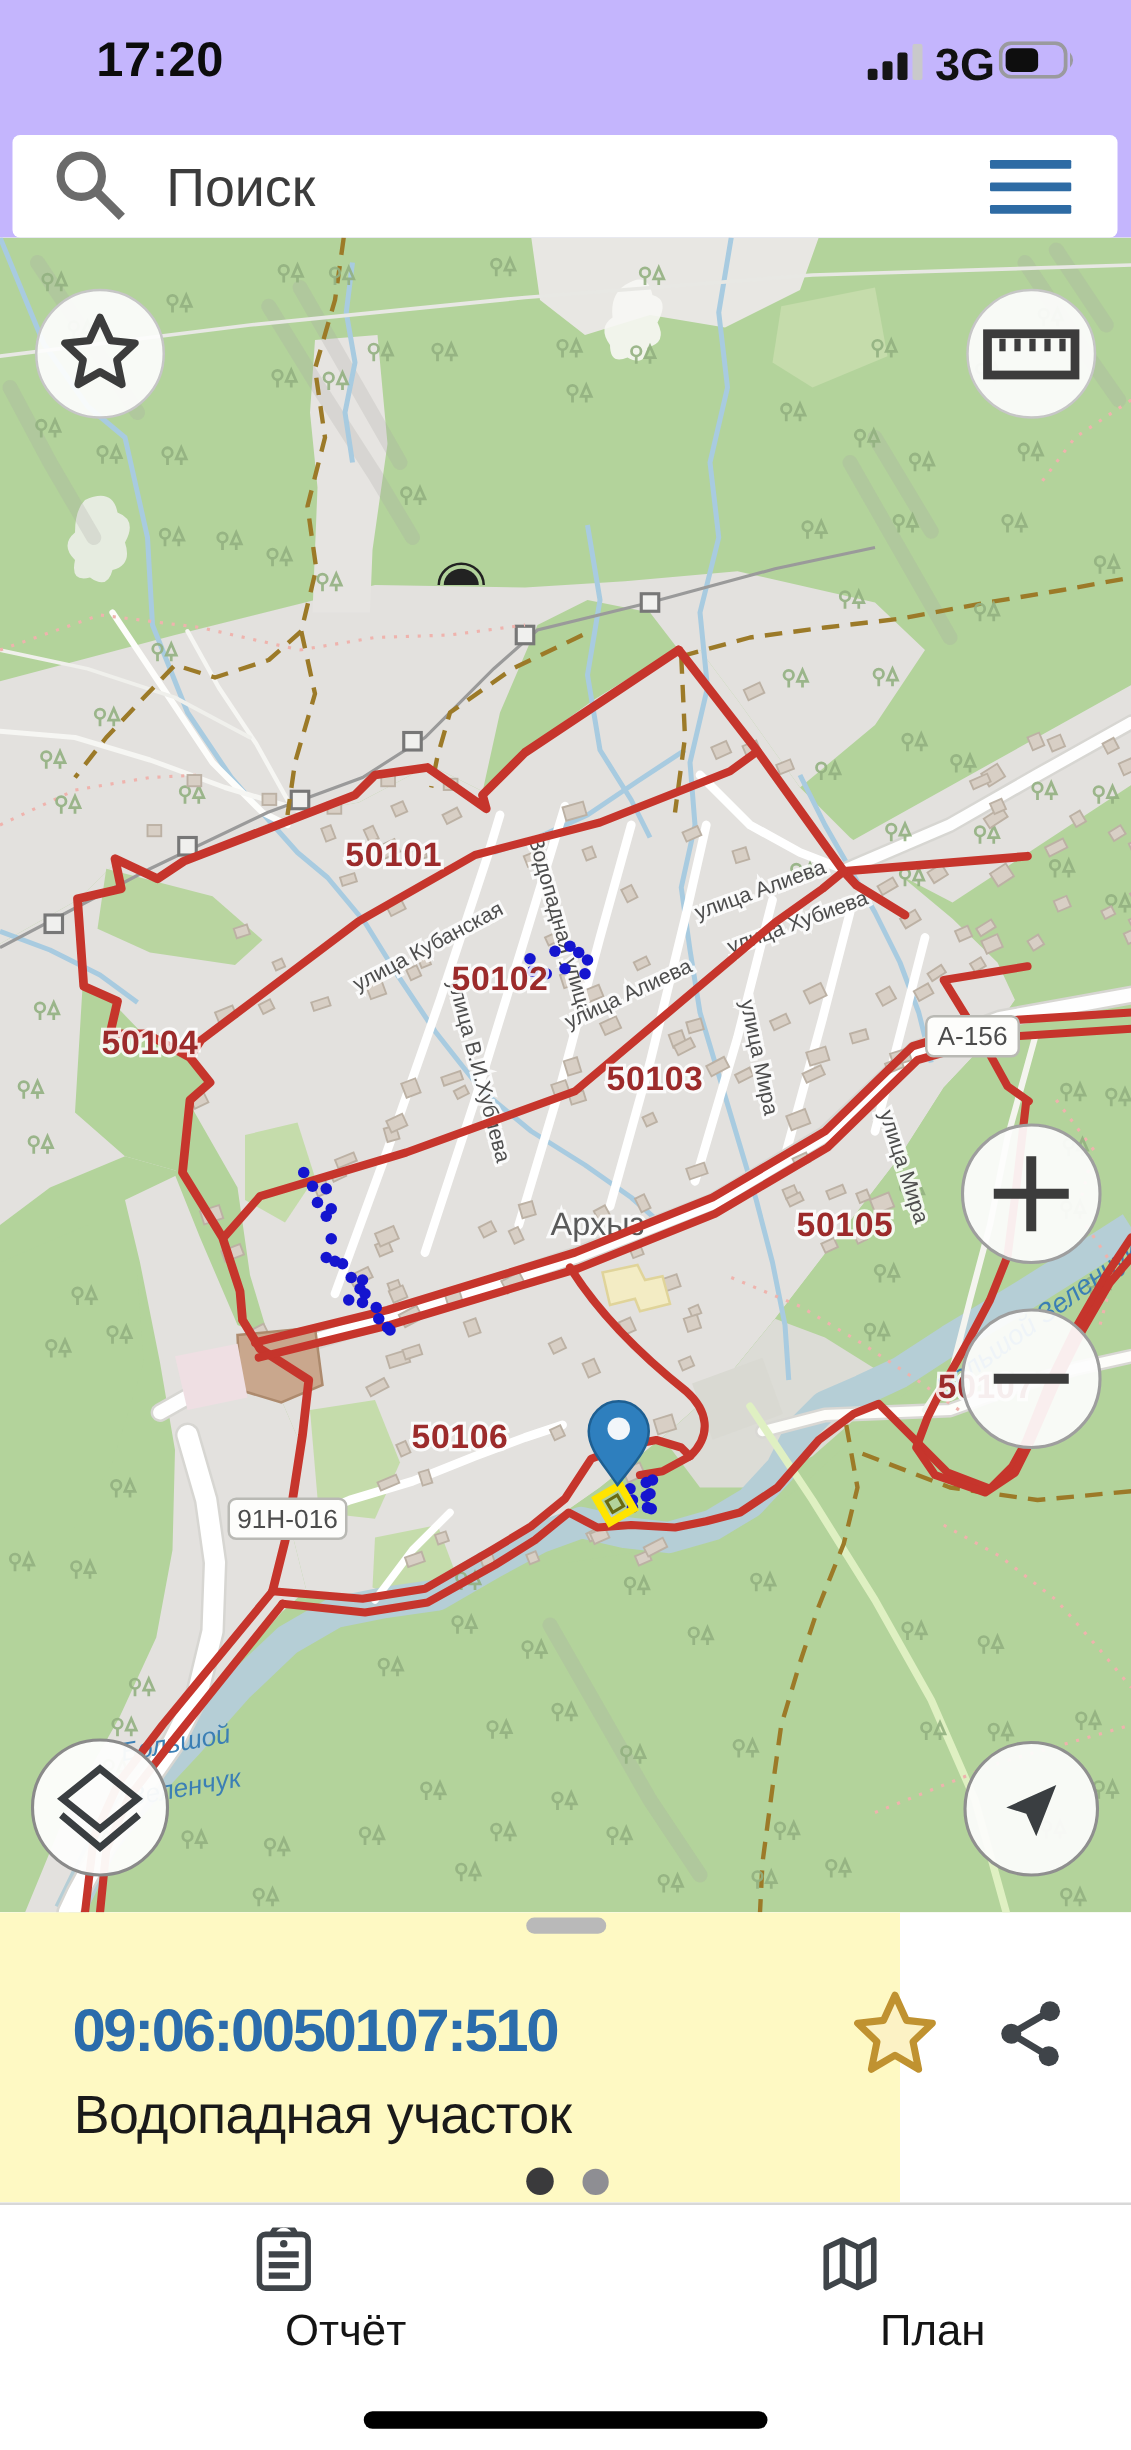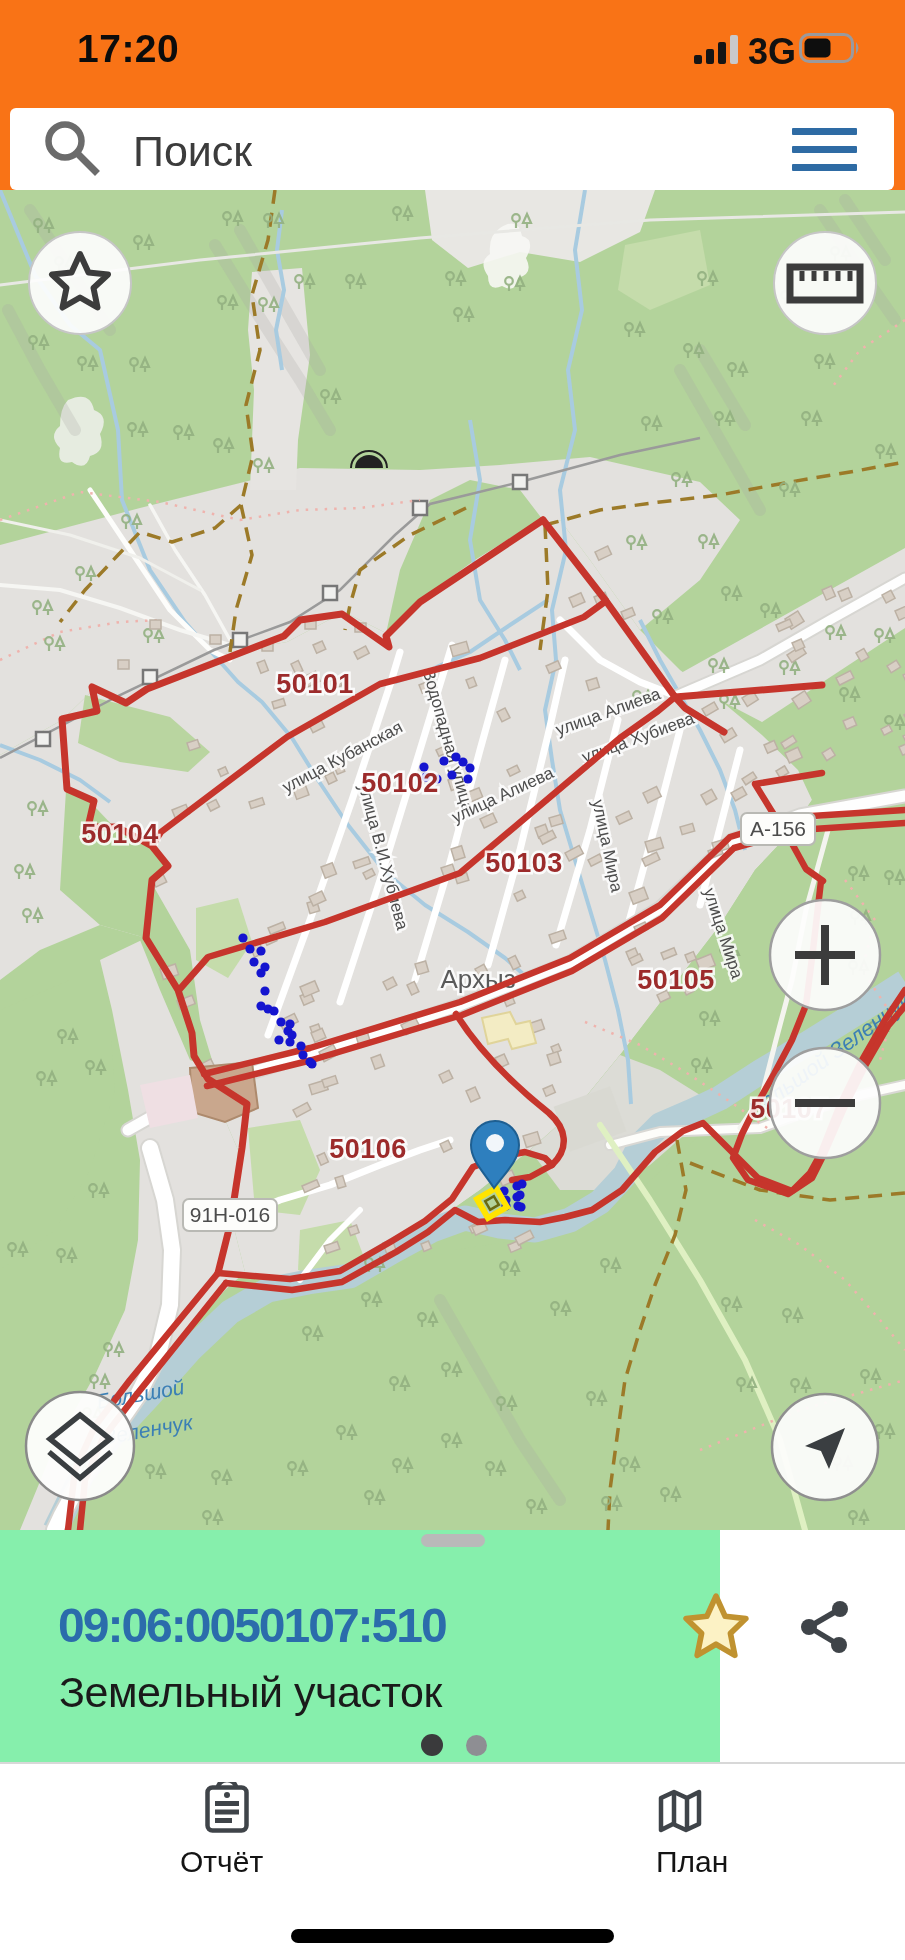--- a/index.html
+++ b/index.html
@@ -1,32 +1,32 @@
 <!DOCTYPE html>
 <html><head>
 <meta charset="utf-8">
 <style>
   html,body{margin:0;padding:0;}
   body{width:905px;height:1960px;position:relative;overflow:hidden;
        font-family:"Liberation Sans",sans-serif;background:#fff;}
-  .top{position:absolute;left:0;top:0;width:905px;height:190px;background:#f97316;}
+  .top{position:absolute;left:0;top:0;width:905px;height:190px;background:#c4b5fd;}
   .clock{position:absolute;left:77px;top:27px;font-size:39px;font-weight:bold;color:#0c0c0c;letter-spacing:.5px;}
   .tg{position:absolute;left:748px;top:31px;font-size:36px;font-weight:bold;color:#111;}
   .sbox{position:absolute;left:10px;top:108px;width:884px;height:82px;background:#fff;border-radius:6px;}
   .ptext{position:absolute;left:133px;top:127px;font-size:43px;color:#3c3c3c;text-align:center;}
   .bar{position:absolute;left:792px;width:65px;height:7px;background:#2e6ba4;border-radius:1px;}
   .mapwrap{position:absolute;left:0;top:190px;width:905px;height:1340px;overflow:hidden;}
-  .sheet{position:absolute;left:0;top:1530px;width:720px;height:232px;background:#86efac;text-align:right;}
+  .sheet{position:absolute;left:0;top:1530px;width:720px;height:232px;background:#fef9c3;text-align:right;}
   .handle{position:absolute;left:421px;top:4px;width:64px;height:13px;background:#b9b9b9;border-radius:7px;}
   .cadnum{position:absolute;left:58px;top:68px;font-size:48px;font-weight:bold;color:#2b6cab;letter-spacing:-2px;}
   .parcel{position:absolute;left:59px;top:138px;font-size:43px;color:#1a1a1a;letter-spacing:-0.5px;}
   .dot1{position:absolute;left:421px;top:204px;width:22px;height:22px;border-radius:50%;background:#3a3a3c;}
   .dot2{position:absolute;left:466px;top:205px;width:21px;height:21px;border-radius:50%;background:#8e8e93;}
   .tabbar{position:absolute;left:0;top:1762px;width:905px;height:198px;background:#fff;border-top:2px solid #d8d8d8;}
-  .tlabel{position:absolute;font-size:30px;color:#141414;top:1845px;}
+  .tlabel{position:absolute;font-size:35px;color:#141414;top:1845px;margin-left:48px;}
   .homebar{position:absolute;left:291px;top:1929px;width:323px;height:14px;background:#000;border-radius:7px;}
 </style>
 </head>
 <body>
 <div class="top">
   <div class="clock">17:20</div>
   <svg style="position:absolute;left:694px;top:35px" width="46" height="29">
     <rect x="0" y="20" width="8" height="9" rx="2" fill="#151515"></rect>
     <rect x="12" y="14" width="8" height="15" rx="2" fill="#151515"></rect>
     <rect x="24" y="7" width="8" height="22" rx="2" fill="#151515"></rect>
@@ -734,21 +734,21 @@
   <path d="M25,62 L56,88 L87,62" fill="none" stroke="#3a3e41" stroke-width="5.5"></path>
 </svg>
 <svg style="position:absolute;left:770px;top:1392px" width="112" height="112">
   <circle cx="55" cy="55" r="53" fill="rgba(252,252,251,0.95)" stroke="#8f8f8f" stroke-width="2.5"></circle>
   <path d="M75,36 L35,54 L51,59 L59,77 Z" fill="#3a3e41"></path>
 </svg>
 
 <div class="sheet">
   <div class="handle"></div>
   <div class="cadnum">09:06:0050107:510</div>
-  <div class="parcel">Земельный участок</div>
+  <div class="parcel">Водопадная участок</div>
   <svg style="position:absolute;left:683px;top:62px" width="66" height="69" viewBox="0 0 64 67">
     <path d="M32 4 L40.9 23.6 L61 25.8 L46 40.2 L50.3 61.5 L32 50.7 L13.7 61.5 L18 40.2 L3 25.8 L23.1 23.6 Z" fill="#fcf2c5" stroke="#c09230" stroke-width="5.5" stroke-linejoin="round"></path>
   </svg>
   <svg style="position:absolute;left:793px;top:66px" width="62" height="64">
     <line x1="16" y1="31" x2="47" y2="13" stroke="#3f4449" stroke-width="5.5"></line>
     <line x1="16" y1="31" x2="46" y2="49" stroke="#3f4449" stroke-width="5.5"></line>
     <circle cx="47" cy="13" r="8" fill="#3f4449"></circle>
     <circle cx="16" cy="31" r="8" fill="#3f4449"></circle>
     <circle cx="46" cy="49" r="8" fill="#3f4449"></circle>
   </svg>

